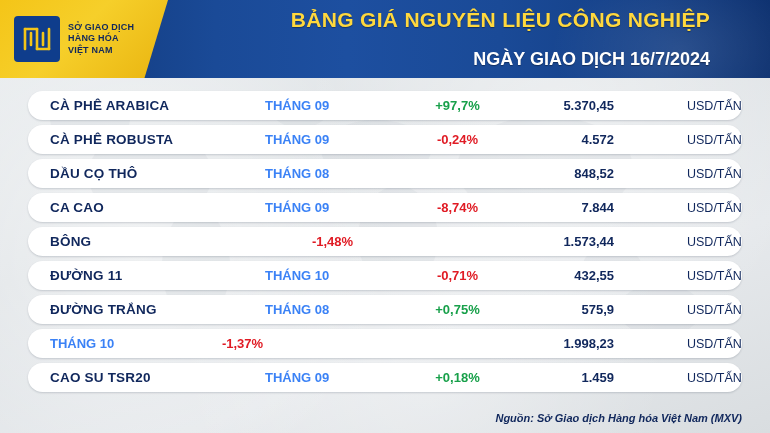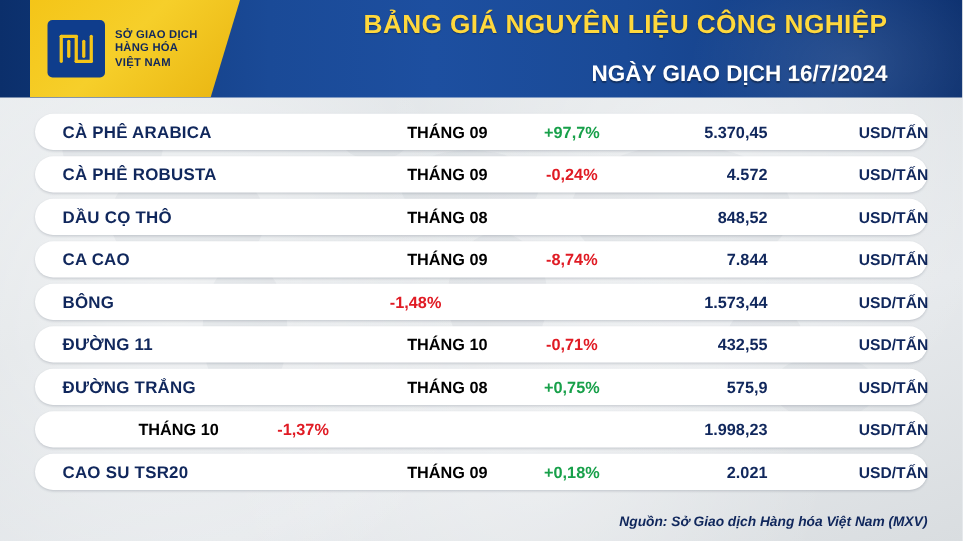--- a/index.html
+++ b/index.html
@@ -50,21 +50,20 @@
     width: 168px;
     height: 78px;
     background: linear-gradient(135deg, #f4c518 0%, #f6cf2a 45%, #e9b410 100%);
     display: flex;
     align-items: center;
     gap: 8px;
     padding: 0 10px 0 14px;
     clip-path: polygon(0 0, 100% 0, 86% 100%, 0% 100%);
     position: relative;
     z-index: 2;
-    margin-left: 24px;
   }
   .logo-mark {
     width: 46px;
     height: 46px;
     background: #0f3d8c;
     border-radius: 4px;
     display: flex;
     align-items: center;
     justify-content: center;
     flex: none;
@@ -117,43 +116,43 @@
     width: 215px;
     font-size: 13.5px;
     font-weight: bold;
     color: #10275c;
     letter-spacing: 0.2px;
   }
   .c-month {
     width: 125px;
     font-size: 13px;
     font-weight: bold;
-    color: #000000;
-    text-align: right;
+    color: #3b82f6;
+    text-align: left;
   }
   .c-change {
     width: 135px;
     font-size: 13px;
     font-weight: bold;
     text-align: center;
   }
   .c-change.up { color: #18a04a; }
   .c-change.down { color: #e01b24; }
   .c-price {
     flex: 1;
     font-size: 13px;
     font-weight: bold;
     color: #10275c;
     text-align: right;
     padding-right: 28px;
   }
   .c-unit {
     width: 82px;
     font-size: 12.5px;
-    font-weight: bold;
+    font-weight: normal;
     color: #10275c;
     text-align: left;
     padding-left: 45px;
   }
   .footer {
     position: absolute;
     right: 28px;
     bottom: 9px;
     font-size: 11px;
     font-style: italic;
@@ -268,21 +267,21 @@
       <div class="c-month">THÁNG 10</div>
       <div class="c-change down">-1,37%</div>
       <div class="c-price">1.998,23</div>
       <div class="c-unit">USD/TẤN</div>
     </div>
 
     <div class="row">
       <div class="c-name">CAO SU TSR20</div>
       <div class="c-month">THÁNG 09</div>
       <div class="c-change up">+0,18%</div>
-      <div class="c-price">2.021</div>
+      <div class="c-price">1.459</div>
       <div class="c-unit">USD/TẤN</div>
     </div>
 
   </div>
 
   <div class="footer">Nguồn: Sở Giao dịch Hàng hóa Việt Nam (MXV)</div>
 
 </div>
 
 </body></html>

